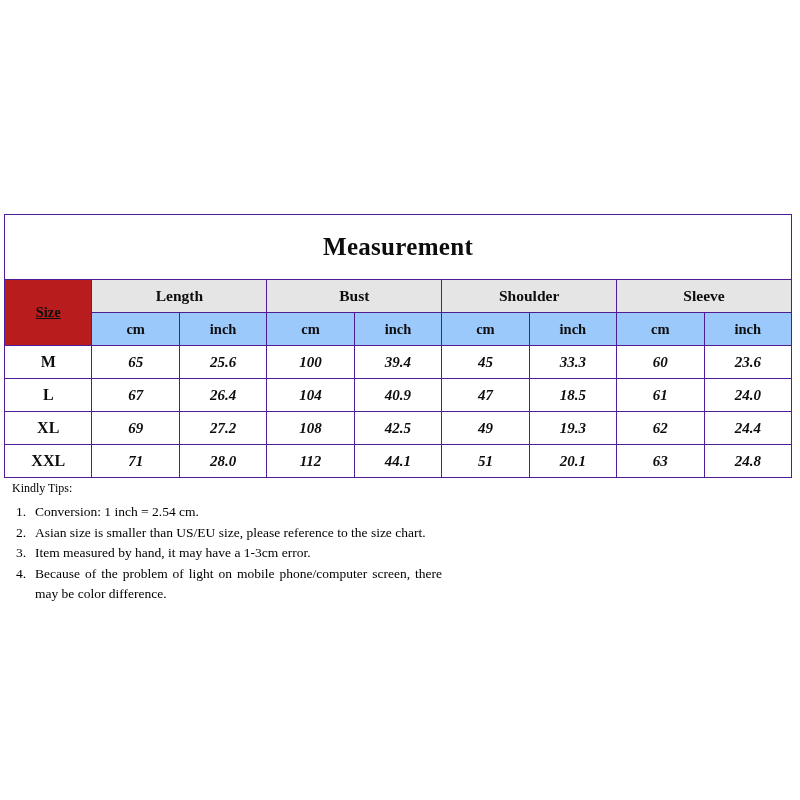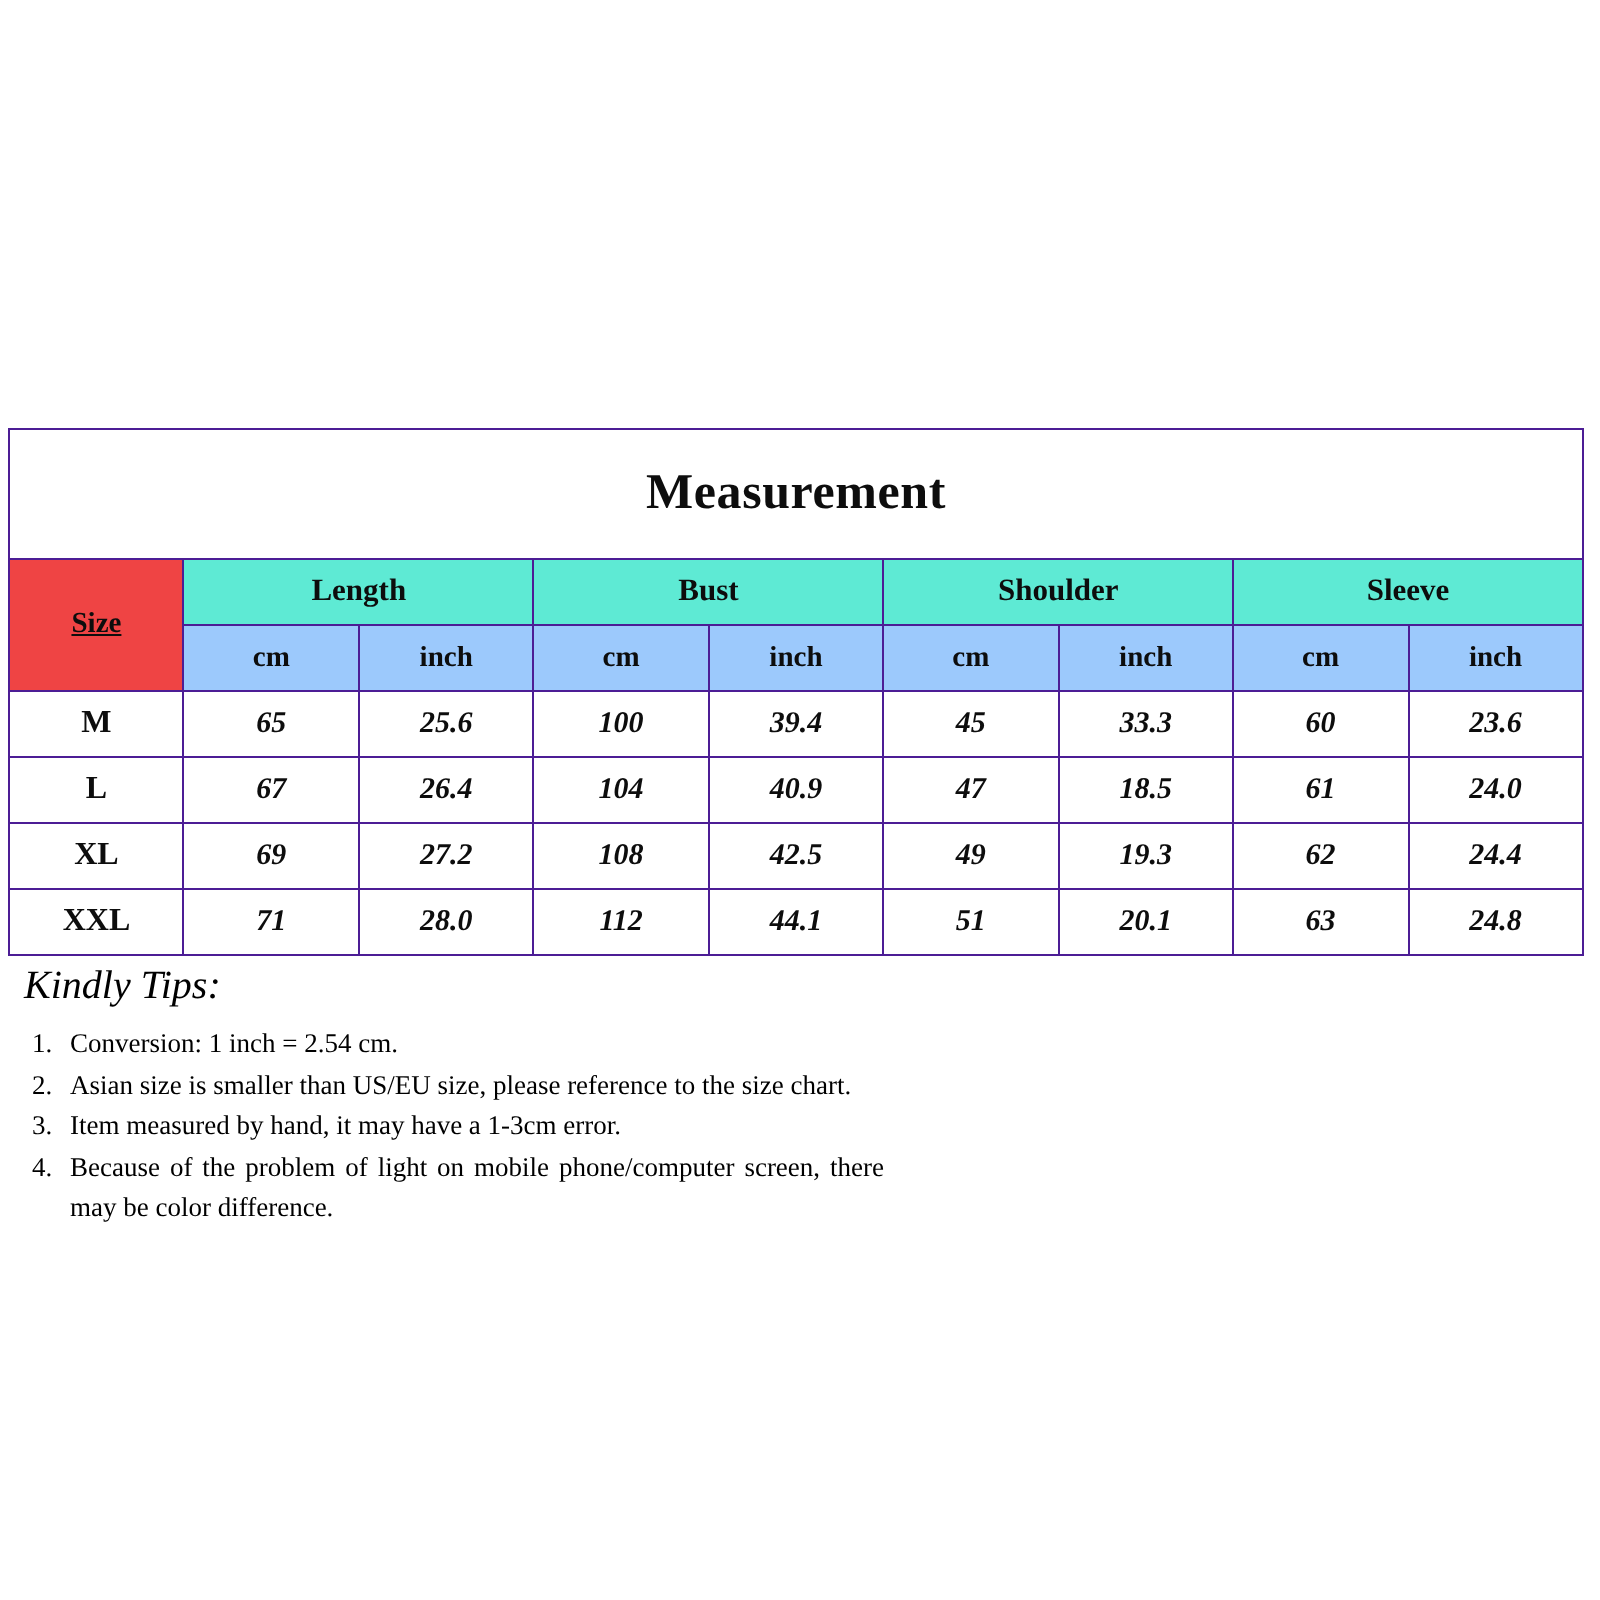--- a/index.html
+++ b/index.html
@@ -41,27 +41,27 @@
 
   
   td.title-cell {
     height: 64px;
     font-size: 25px;
     letter-spacing: 0.3px;
     background: #ffffff;
     font-weight: bold;
   }
   th.size-head {
-    background: #ef4444;
+    background: #b91c1c;
     font-size: 14.5px;
     width: 87px;
     text-decoration: underline;
   }
   th.group-head {
-    background: #5eead4;
+    background: #e5e5e5;
     height: 32px;
     font-size: 15.5px;
   }
   th.unit-head {
     background: #9cc9fc;
     height: 32px;
     font-size: 14.5px;
   }
 
   
@@ -80,25 +80,24 @@
   }
 
   
   .tips {
     position: absolute;
     left: 12px;
     top: 481px;
     width: 430px;
   }
   .tips-title {
-    font-size: 20px;
+    font-size: 12px;
     font-weight: normal;
     margin-bottom: 7px;
     line-height: 1.2;
-    font-style: italic;
   }
   ol.tips-list {
     list-style: none;
     margin: 0;
     padding: 0;
   }
   ol.tips-list li {
     position: relative;
     padding-left: 23px;
     font-size: 13.5px;

